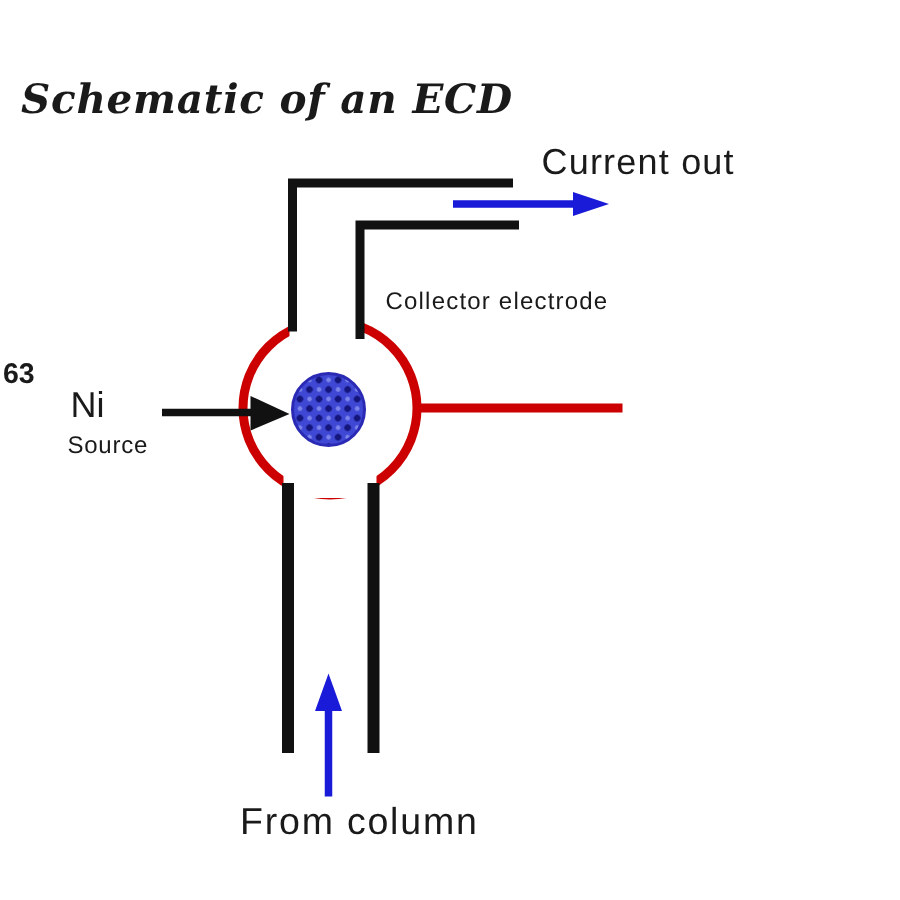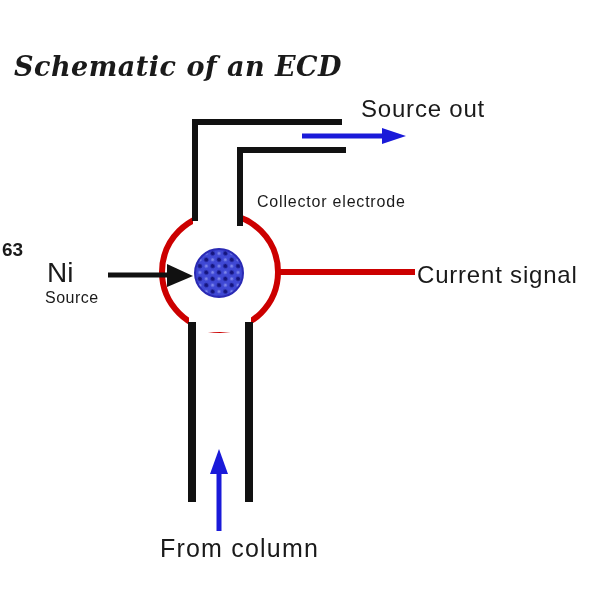--- a/index.html
+++ b/index.html
@@ -40,21 +40,21 @@
     font-family: "DejaVu Serif", "Liberation Serif", serif;
     font-style: italic;
     font-weight: bold;
     font-size: 27px;
     letter-spacing: 0.5px;
   }
   .effluent-label  { left: 361px; top: 97px;  font-size: 24px; letter-spacing: 0.8px; }
   .collector-label { left: 257px; top: 194px; font-size: 16px; letter-spacing: 0.8px; text-align: right; }
   .current-label   { left: 417px; top: 263px; font-size: 24px; letter-spacing: 0.8px; }
   .iso-label       { left: 2px;  top: 240px; font-size: 19px; font-weight: bold; }
-  .ni-label        { left: 47px;  top: 259px; font-size: 28px; }
+  .ni-label        { left: 47px;  top: 259px; font-size: 24px; }
   .source-label    { left: 45px;  top: 290px; font-size: 16px; letter-spacing: 0.5px; }
   .fromcol-label   { left: 147px; top: 536px; font-size: 25px; letter-spacing: 1.2px; margin-left: 13px; }
 
   .ring        { stroke: var(--detector-body); stroke-width: 6; fill: none; }
   .signal-line { stroke: var(--detector-body); stroke-width: 6; fill: none; }
   .tube-line   { stroke: var(--tube); fill: none; }
   .gap-mask    { fill: var(--background); stroke: none; }
   .blue-shaft  { stroke: var(--flow-arrow); stroke-width: 5; fill: none; }
   .blue-head   { fill: var(--flow-arrow); stroke: none; }
   .black-shaft { stroke: var(--tube); stroke-width: 5; fill: none; }
@@ -101,25 +101,24 @@
     <circle class="source-body" cx="219" cy="273" r="24"></circle>
 
     <g>
       <path class="black-shaft" d="M108,275 L170,275"></path>
       <polygon class="black-head" points="167,264 167,287 193,276"></polygon>
     </g>
   </svg>
 
   <div class="lbl diagram-title">Schematic of an ECD</div>
 
-  <div class="lbl effluent-label">Source out</div>
+  <div class="lbl effluent-label">Current out</div>
 
   <div class="lbl collector-label">Collector electrode</div>
 
-  <div class="lbl current-label">Current signal</div>
 
   <div class="lbl iso-label">63</div>
 
   <div class="lbl ni-label">Ni</div>
 
   <div class="lbl source-label">Source</div>
 
   <div class="lbl fromcol-label">From column</div>
 
 </div>

